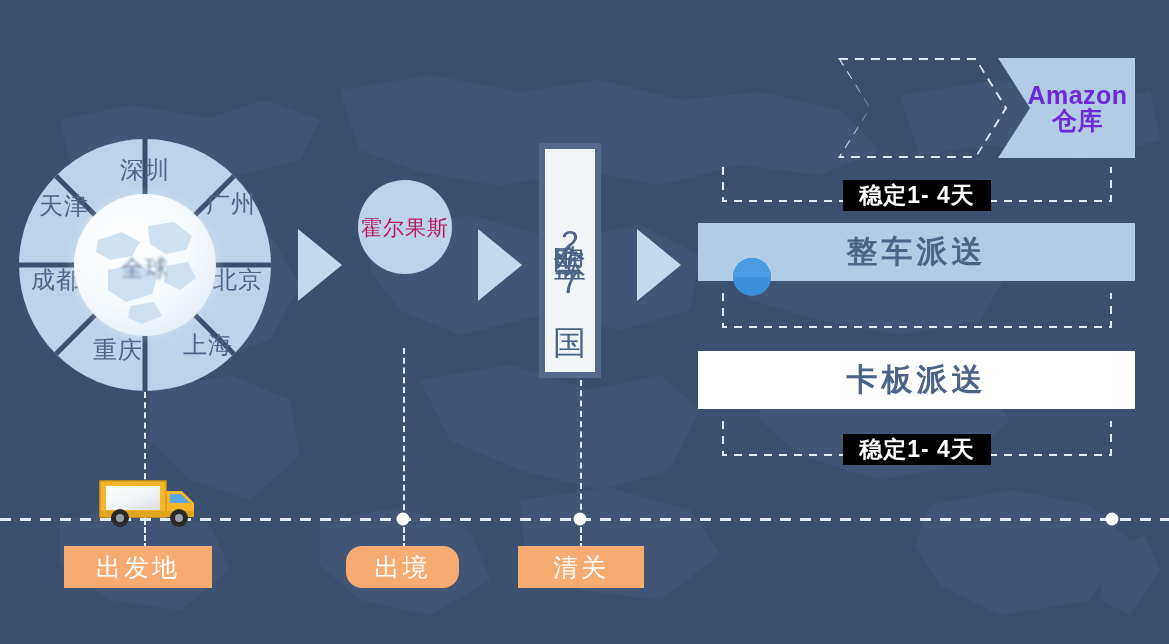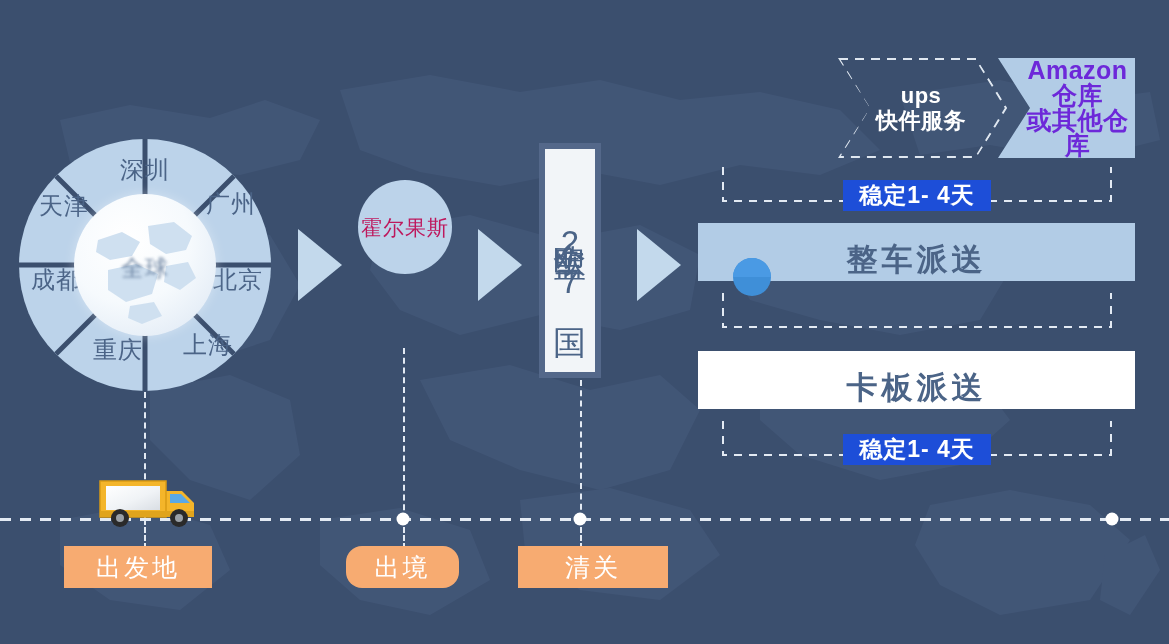--- a/index.html
+++ b/index.html
@@ -82,38 +82,38 @@
     clip-path:polygon(0 0, 138px 0, 170px 50px, 138px 100px, 0 100px, 32px 50px);}
   #chev2 span{color:#ffffff;font-size:22px;font-weight:700;padding-left:16px;padding-right:20px;}
   #chev2 .dash{position:absolute;left:0;top:0;width:170px;height:100px;}
   #chev2 .dash polygon{fill:none;stroke:#dfe7f0;stroke-width:2;stroke-dasharray:9 7;}
   #chev3{left:300px;width:137px;background:#b2cce6;
     clip-path:polygon(0 0, 137px 0, 137px 100px, 0 100px, 32px 50px);}
   #chev3 span{color:#6d28d9;font-size:25px;font-weight:400;padding-left:22px;}
 
   
   .bar{position:absolute;left:698px;width:437px;height:58px;
-       display:flex;align-items:flex-end;justify-content:center;}
+       display:flex;align-items:center;justify-content:center;}
   #barTruck{top:223px;background:#b2cce6;}
   #barPallet{top:351px;background:#ffffff;}
   .bar span{color:#4b6487;font-size:31px;font-weight:700;letter-spacing:4px;}
   #cursorDot{left:733px;top:258px;width:38px;height:38px;border-radius:50%;
     background:#3f8fd8;}
   #cursorDotHalf{left:733px;top:258px;width:38px;height:38px;border-radius:50%;
     background:#4a9ae4;clip-path:inset(0 0 50% 0);}
 
   
   .bracket{position:absolute;left:722px;width:390px;height:42px;}
   .bracket svg{position:absolute;left:0;top:0;width:390px;height:42px;}
   .bracket svg path{fill:none;stroke:#e3eaf3;stroke-width:2;stroke-dasharray:8 7;}
   .bracket .blabel{
     position:absolute;left:0;right:0;top:13px;text-align:center;
     color:#ffffff;font-size:23px;font-weight:700;letter-spacing:1px;
   }
-  .bracket .blabel i{font-style:normal;display:inline-block;background:#1d4ed8;padding:0 16px;}
+  .bracket .blabel i{font-style:normal;display:inline-block;background:#000000;padding:0 16px;}
   #br1{top:167px;}
   #br2{top:293px;}
   #br3{top:421px;}
 
   
   #timeline{left:0;top:518px;width:1169px;height:3px;}
   #timeline svg{display:block;}
   #timeline line{stroke:#e3eaf3;stroke-width:3;stroke-dasharray:11 9;}
   .tdot{position:absolute;width:13px;height:13px;border-radius:50%;background:#ffffff;
         transform:translate(-50%,-50%);}
@@ -121,21 +121,21 @@
 
   
   #truck{left:96px;top:473px;width:110px;height:56px;}
 
   
   .olabel{position:absolute;height:42px;background:#f7ab71;
     display:flex;align-items:center;justify-content:center;
     color:#ffffff;font-size:25px;letter-spacing:3px;}
   #ol1{left:64px;top:546px;width:148px;}
   #ol2{left:346px;top:546px;width:113px;border-radius:16px;}
-  #ol3{left:518px;top:546px;width:150px;}
+  #ol3{left:518px;top:546px;width:126px;}
 </style>
 </head>
 <body>
 
 <div id="stage">
 
   <svg id="worldmap" viewBox="0 0 1169 644" preserveAspectRatio="none">
     <path d="M60 120 L130 105 L210 118 L265 100 L320 120 L300 160 L240 175 L170 168 L110 182 L70 162 Z"></path>
     <path d="M340 90 L430 75 L520 92 L600 80 L680 100 L760 92 L840 110 L880 150 L820 175 L740 165 L660 185 L580 170 L500 186 L420 172 L360 150 Z"></path>
     <path d="M900 95 L1000 80 L1090 100 L1150 92 L1160 140 L1080 160 L990 145 L920 155 Z"></path>
@@ -199,25 +199,24 @@
     <span>全欧盟27国</span>
   </div>
 
   <div class="abs" id="chevrons">
 
 
     <div class="chev" id="chev2">
       <svg class="dash" viewBox="0 0 170 100" preserveAspectRatio="none">
         <polygon points="1,1 138,1 168,50 138,99 1,99 31,50"></polygon>
       </svg>
-      <span><b>ups</b><br><b>快件服务</b></span>
     </div>
 
     <div class="chev" id="chev3">
-      <span><b>Amazon仓库</b><br><b>或其他仓库</b></span>
+      <span><b>Amazon仓库</b><br></span>
     </div>
   </div>
 
   <div class="bracket" id="br1">
     <svg viewBox="0 0 390 42" preserveAspectRatio="none">
       <path d="M1 0 L1 34 L389 34 L389 0"></path>
     </svg>
     <div class="blabel"><i>稳定1- 4天</i></div>
   </div>
 

